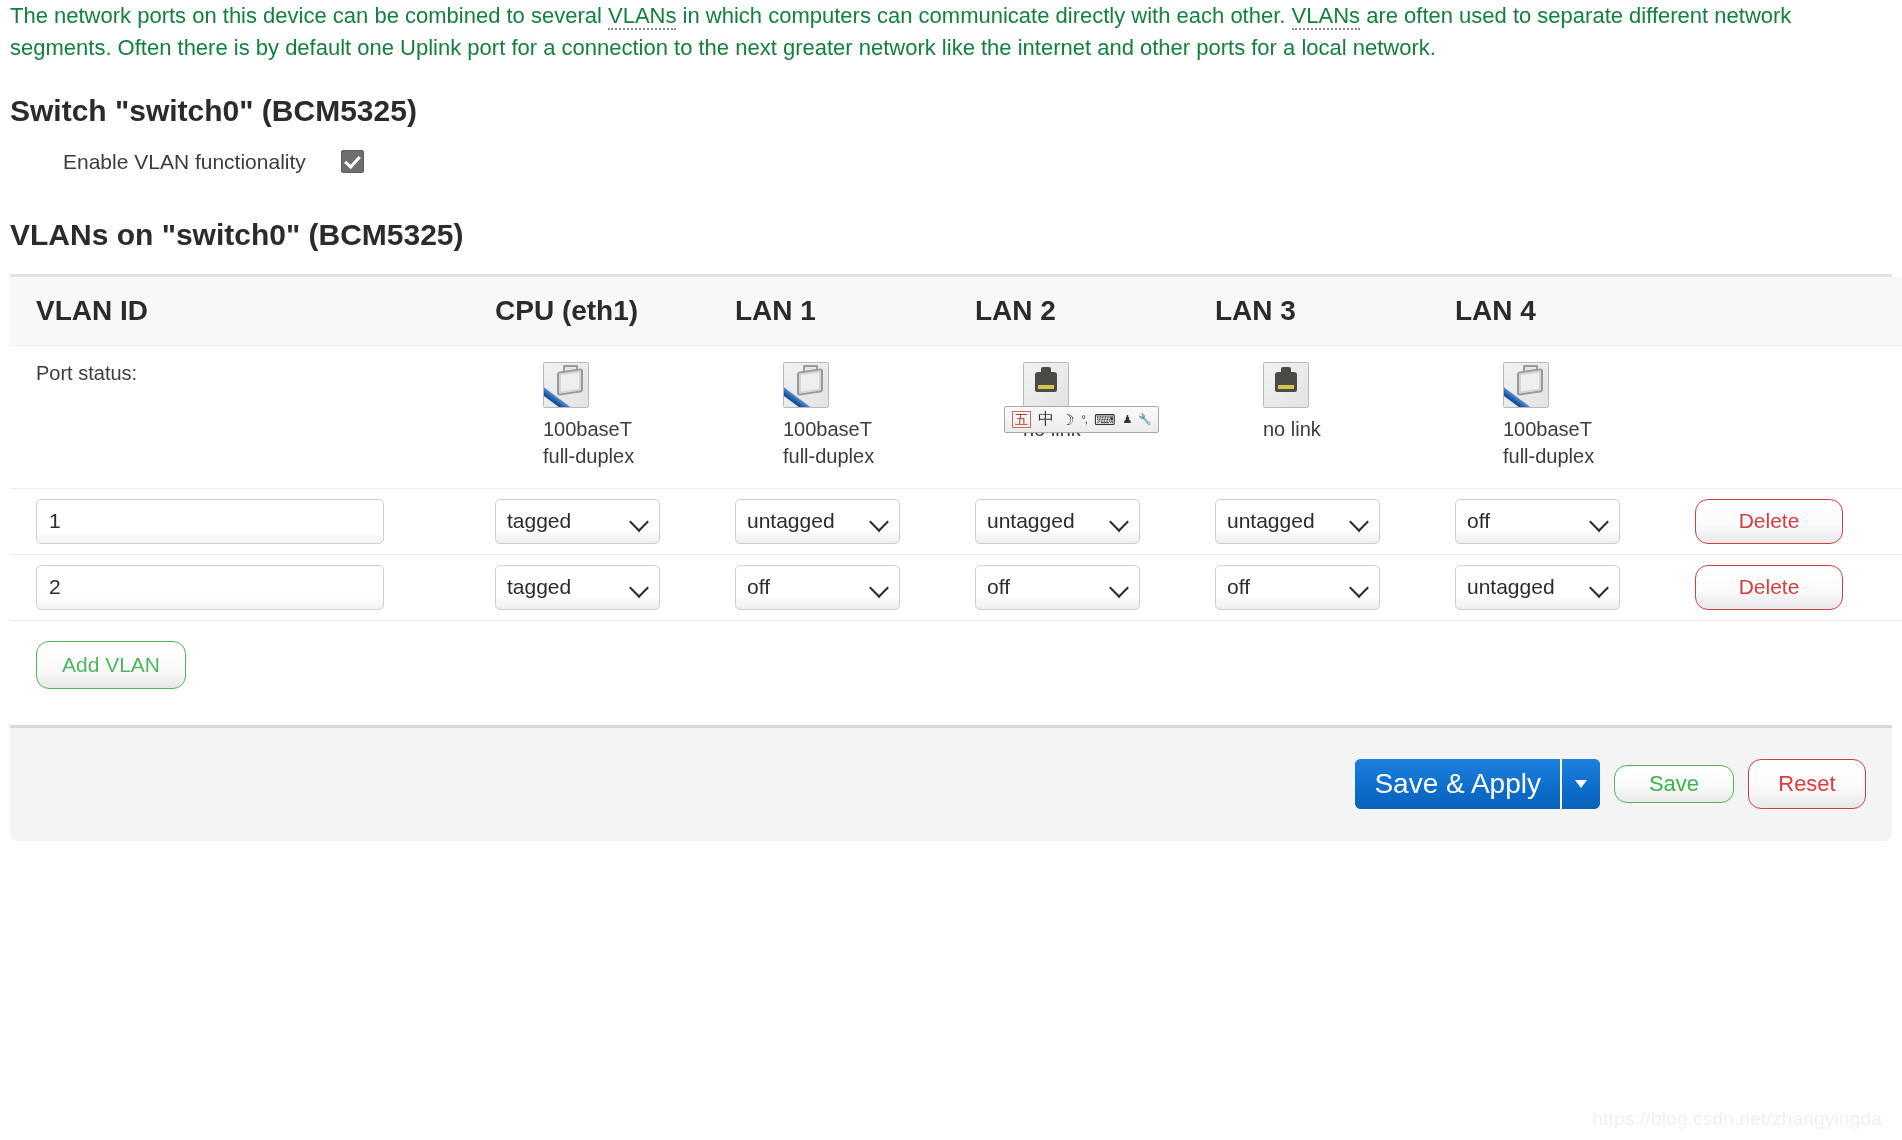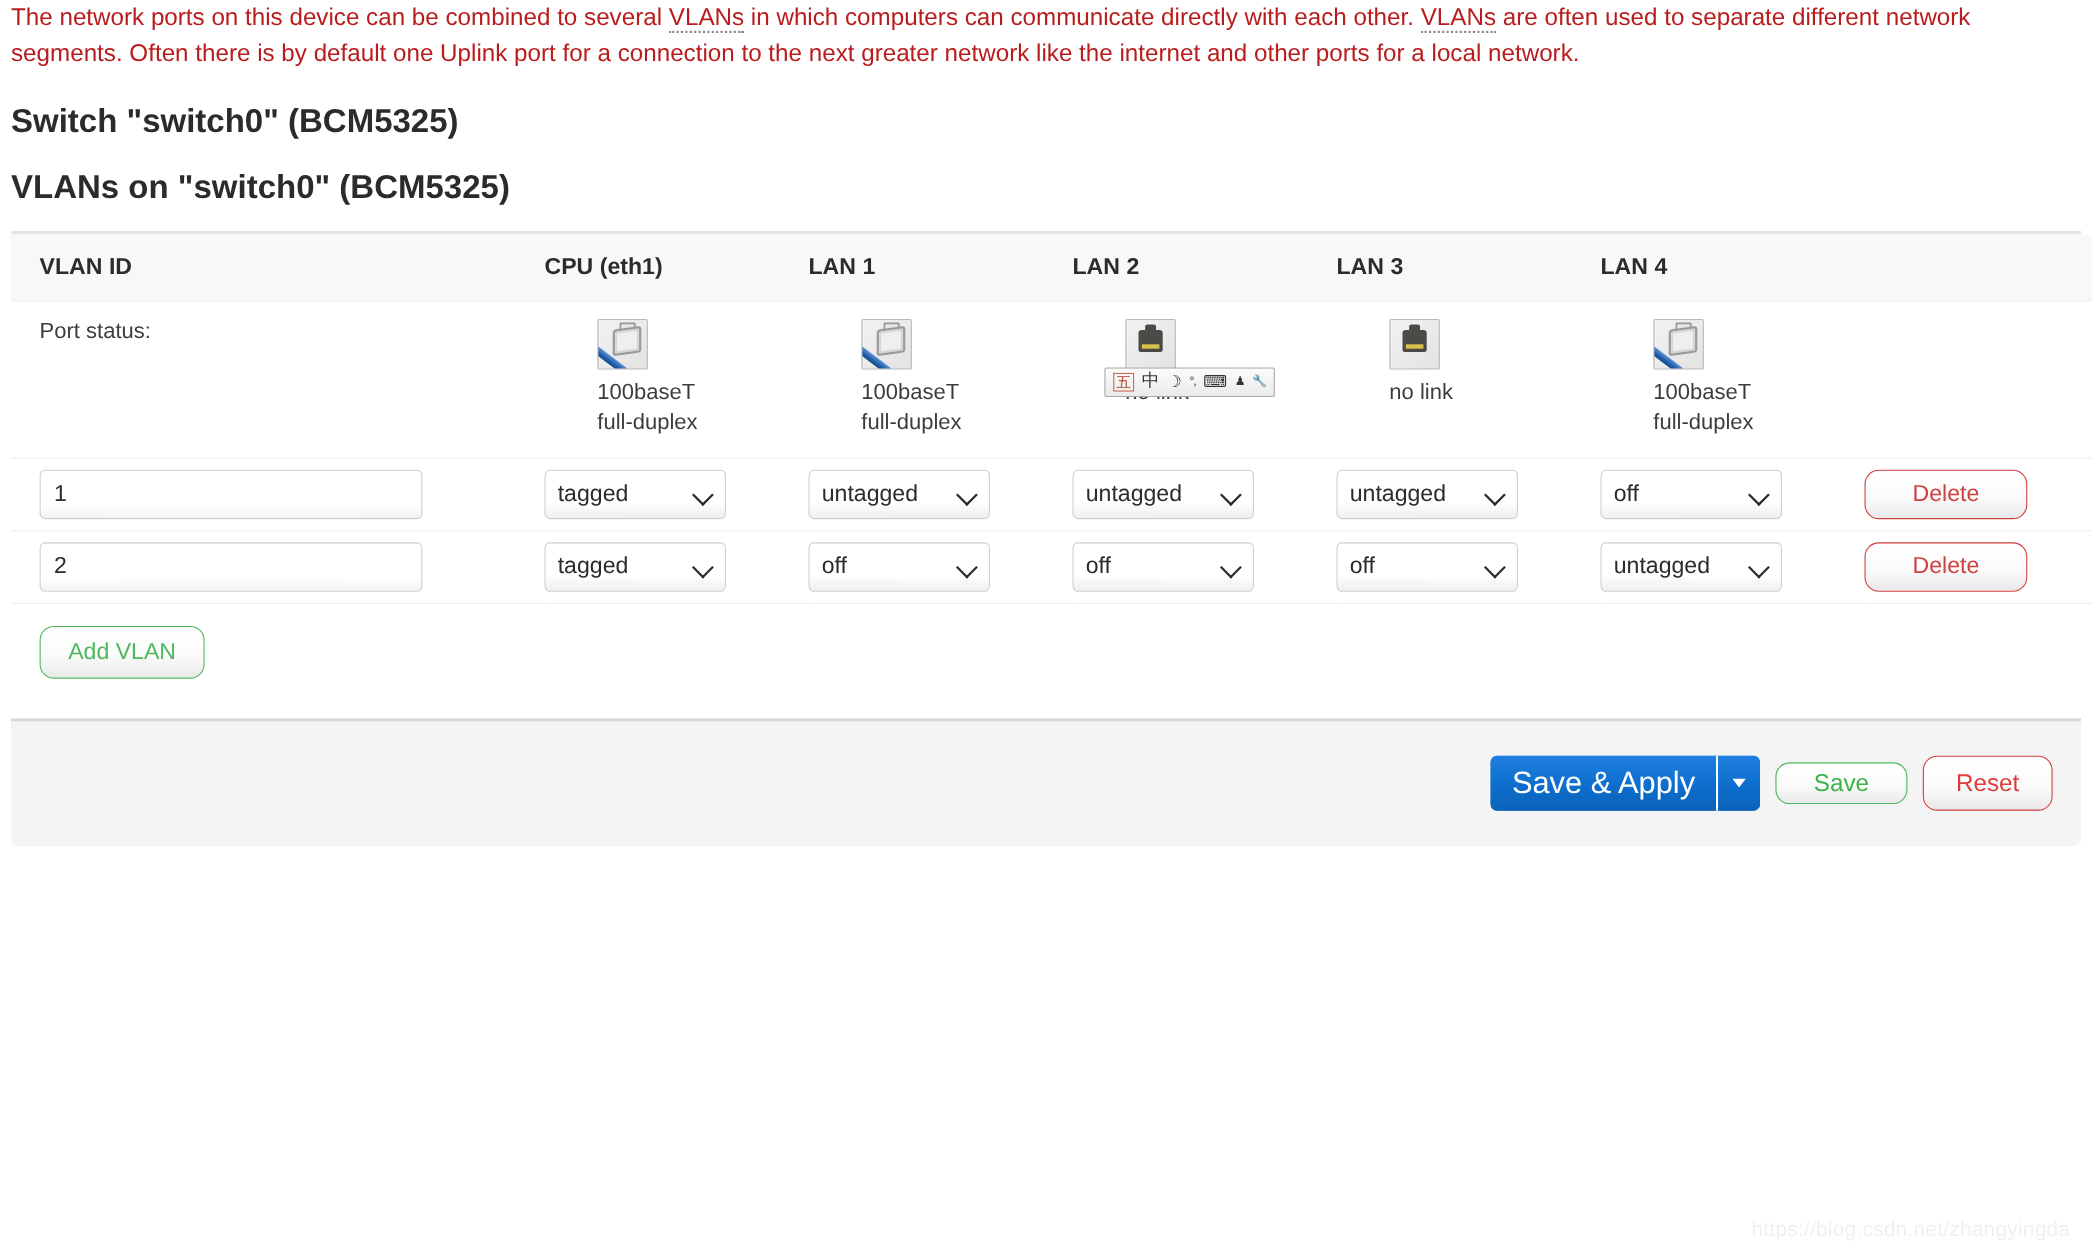--- a/index.html
+++ b/index.html
@@ -24,21 +24,21 @@
     font-size: 44px;
     line-height: 1.1;
     font-weight: bold;
     color: #2b2b2b;
     margin: 4px 0 14px 0;
     letter-spacing: -0.5px;
   }
   p.intro {
     font-size: 22px;
     line-height: 1.45;
-    color: #b91c1c;
+    color: #15803d;
     margin: 0 0 30px 0;
     max-width: 1850px;
   }
   .spell {
     text-decoration: none;
     border-bottom: 2px dotted #8a8a8a;
   }
   h2.section-title {
     font-size: 30px;
     font-weight: bold;
@@ -83,21 +83,21 @@
     width: 1882px;
   }
   table.vlan-table {
     width: 100%;
     border-collapse: collapse;
     table-layout: fixed;
   }
   table.vlan-table thead th {
     background: #f8f8f8;
     text-align: left;
-    font-size: 21px;
+    font-size: 28px;
     font-weight: bold;
     color: #2b2b2b;
     padding: 18px 0 18px 0;
     border-bottom: 1px solid #ededed;
   }
   table.vlan-table thead th:first-child { padding-left: 26px; }
   col.c-vid   { width: 485px; }
   col.c-port  { width: 240px; }
   col.c-act   { width: 437px; }
 
@@ -338,20 +338,24 @@
 </head>
 <body>
 
 <div class="page">
 
 
   <p class="intro"><span>The network ports on this device can be combined to several </span><span class="spell">VLANs</span><span> in which computers can communicate directly with each other. </span><span class="spell">VLANs</span><span> are often used to separate different network segments. Often there is by default one Uplink port for a connection to the next greater network like the internet and other ports for a local network.</span></p>
 
   <h2 class="section-title">Switch "switch0" (BCM5325)</h2>
 
+  <div class="cbit-row">
+    <span class="cbit-label">Enable VLAN functionality</span>
+    <span class="checkbox"></span>
+  </div>
 
   <h2 class="section-title">VLANs on "switch0" (BCM5325)</h2>
 
   <div class="table-wrap">
     <table class="vlan-table">
       <colgroup>
         <col class="c-vid">
           <col class="c-port">
           <col class="c-port">
           <col class="c-port">

